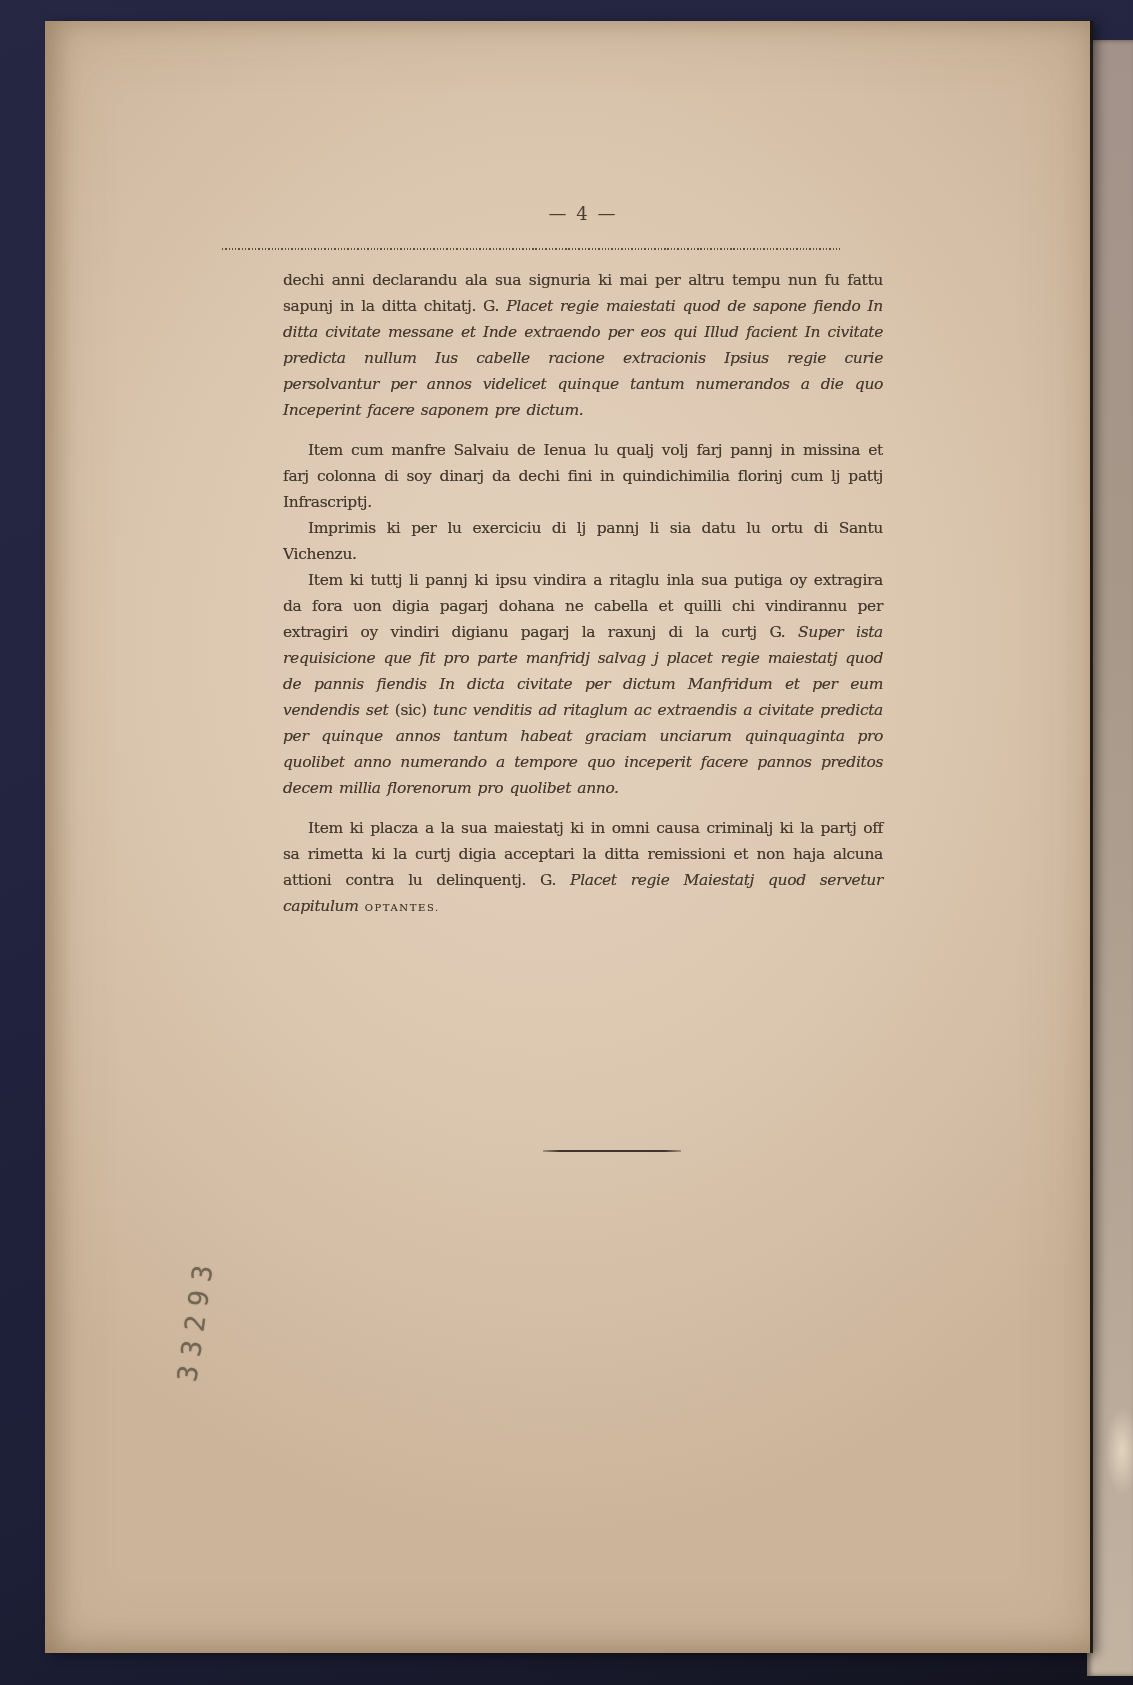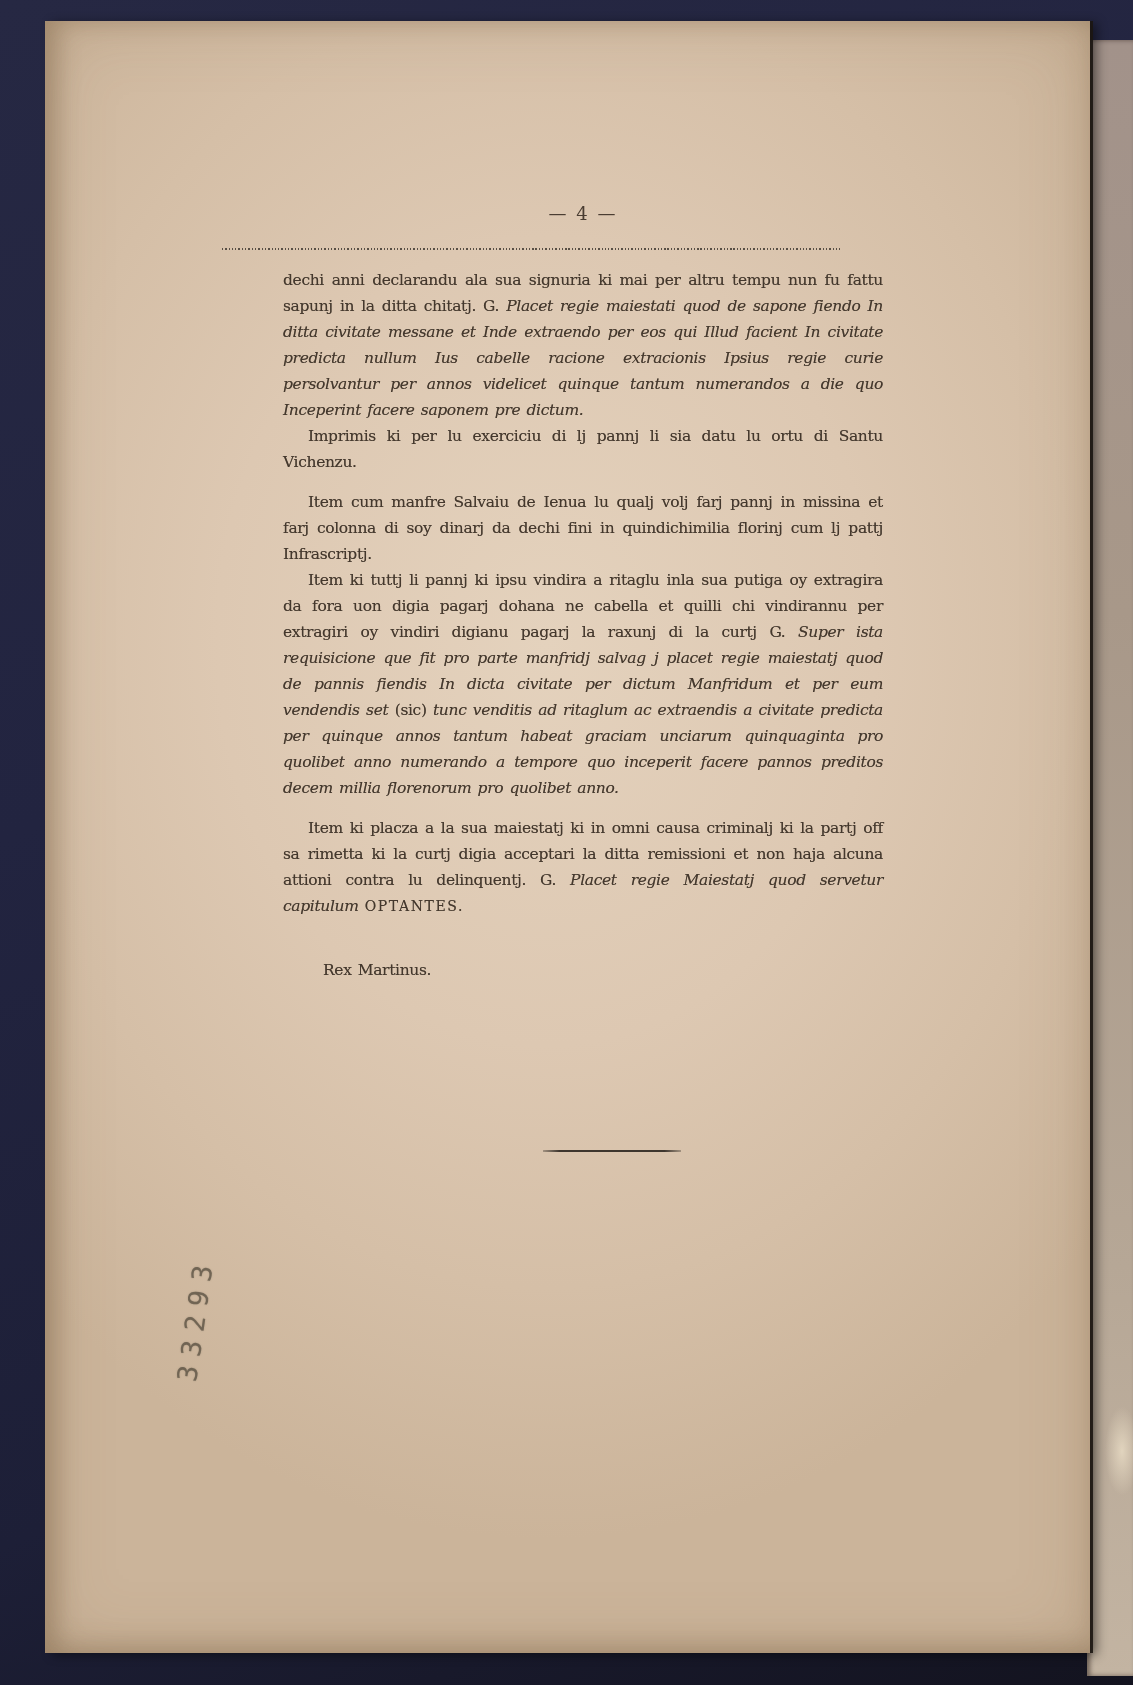--- a/index.html
+++ b/index.html
@@ -41,21 +41,21 @@
     position:absolute;top:246px;left:238px;width:600px;
     font-size:15.5px;line-height:26px;letter-spacing:-0.35px;word-spacing:1.6px;
     color:#44382d;text-align:justify;
     text-shadow:0 0 0.5px rgba(68,56,45,0.55);
   }
   .para{margin:0;}
   .para.ind{text-indent:25px;}
   .para.gap{margin-top:14px;}
   .italic{font-style:italic;}
   .roman{font-style:normal;}
-  .smallcaps{font-size:14px;letter-spacing:1.6px;}
+  .smallcaps{font-size:10px;letter-spacing:1.6px;}
   .sig{margin:38px 0 0 0;text-indent:40px;text-align:left;}
   .endrule{
     position:absolute;top:1129px;left:498px;width:138px;height:2px;
     background:linear-gradient(90deg,rgba(60,52,44,0.35),#3e362e 12%,#3e362e 88%,rgba(60,52,44,0.35));
   }
   .stamp{
     position:absolute;left:66px;top:1277px;width:170px;height:42px;
     transform:rotate(-82deg);
     font-family:"DejaVu Sans Mono", monospace;
     font-size:27px;letter-spacing:9px;color:rgba(88,79,64,0.62);
@@ -74,25 +74,24 @@
 
   <div class="page">
 
     <div class="pagenum">— 4 —</div>
 
     <div class="dottedrule"></div>
 
     <div class="textblock">
 
       <p class="para"><span class="roman">dechi anni declarandu ala sua signuria ki mai per altru tempu nun fu fattu sapunj in la ditta chitatj. G. </span><span class="italic">Placet regie maiestati quod de sapone fiendo In ditta civitate messane et Inde extraendo per eos qui Illud facient In civitate predicta nullum Ius cabelle racione extracionis Ipsius regie curie persolvantur per annos videlicet quinque tantum numerandos a die quo Inceperint facere saponem pre dictum.</span></p>
+        <p class="para ind gap"><span class="roman">Item cum manfre Salvaiu de Ienua lu qualj volj farj pannj in missina et farj colonna di soy dinarj da dechi fini in quindichimilia florinj cum lj pattj Infrascriptj.</span></p>
         <p class="para ind"><span class="roman">Imprimis ki per lu exerciciu di lj pannj li sia datu lu ortu di Santu Vichenzu.</span></p>
-        <p class="para ind gap"><span class="roman">Item cum manfre Salvaiu de Ienua lu qualj volj farj pannj in missina et farj colonna di soy dinarj da dechi fini in quindichimilia florinj cum lj pattj Infrascriptj.</span></p>
         <p class="para ind"><span class="roman">Item ki tuttj li pannj ki ipsu vindira a ritaglu inla sua putiga oy extragira da fora uon digia pagarj dohana ne cabella et quilli chi vindirannu per extragiri oy vindiri digianu pagarj la raxunj di la curtj G. </span><span class="italic">Super ista requisicione que fit pro parte manfridj salvag j placet regie maiestatj quod de pannis fiendis In dicta civitate per dictum Manfridum et per eum vendendis set </span><span class="roman">(sic) </span><span class="italic">tunc venditis ad ritaglum ac extraendis a civitate predicta per quinque annos tantum habeat graciam unciarum quinquaginta pro quolibet anno numerando a tempore quo inceperit facere pannos preditos decem millia florenorum pro quolibet anno.</span></p>
         <p class="para ind gap"><span class="roman">Item ki placza a la sua maiestatj ki in omni causa criminalj ki la partj off sa rimetta ki la curtj digia acceptari la ditta remissioni et non haja alcuna attioni contra lu delinquentj. G. </span><span class="italic">Placet regie Maiestatj quod servetur capitulum </span><span class="smallcaps">OPTANTES.</span></p>
-        <p class="para sig">Rex Martinus.</p>
     </div>
 
     <div class="endrule"></div>
 
     <div class="stamp">33293</div>
 
   </div>
 </div>
 
 </body></html>

